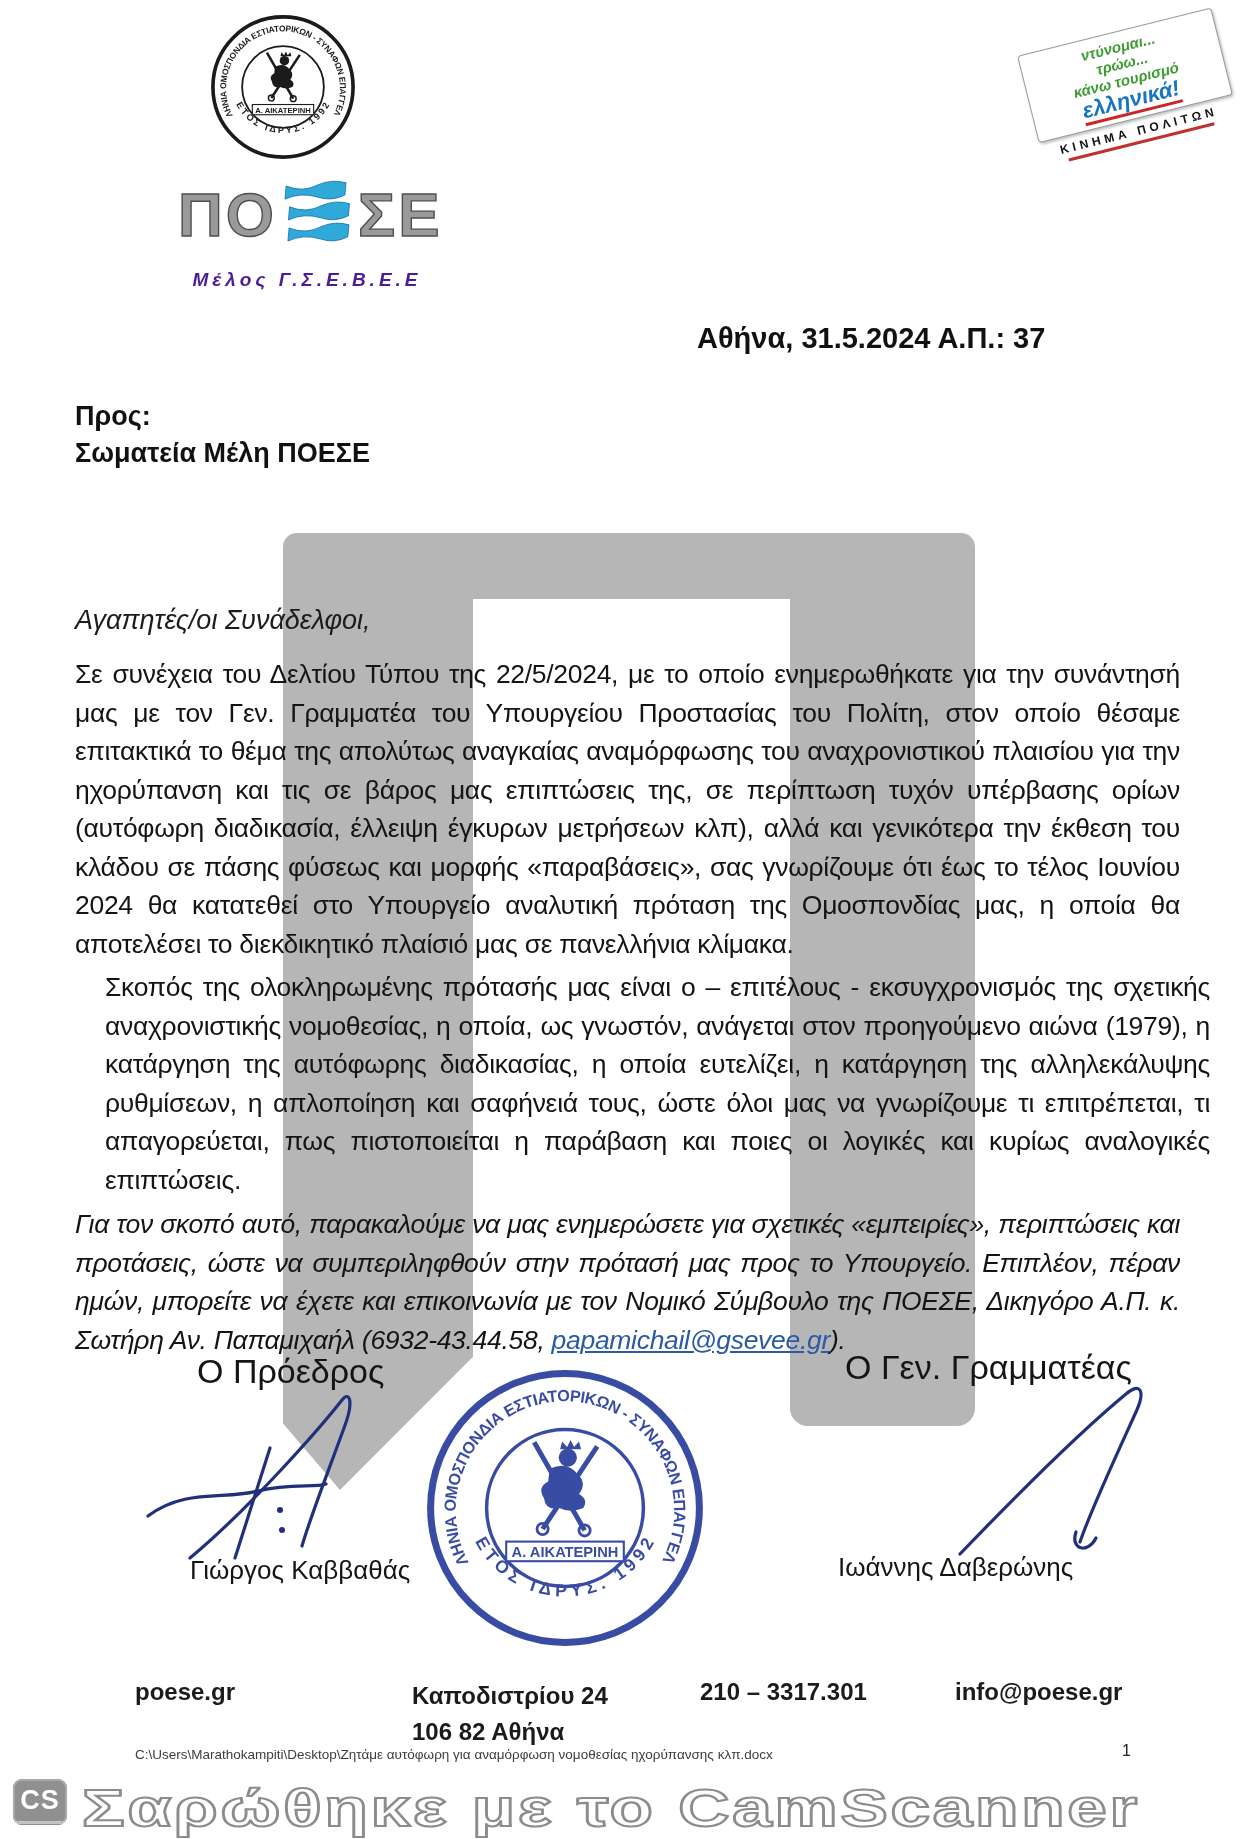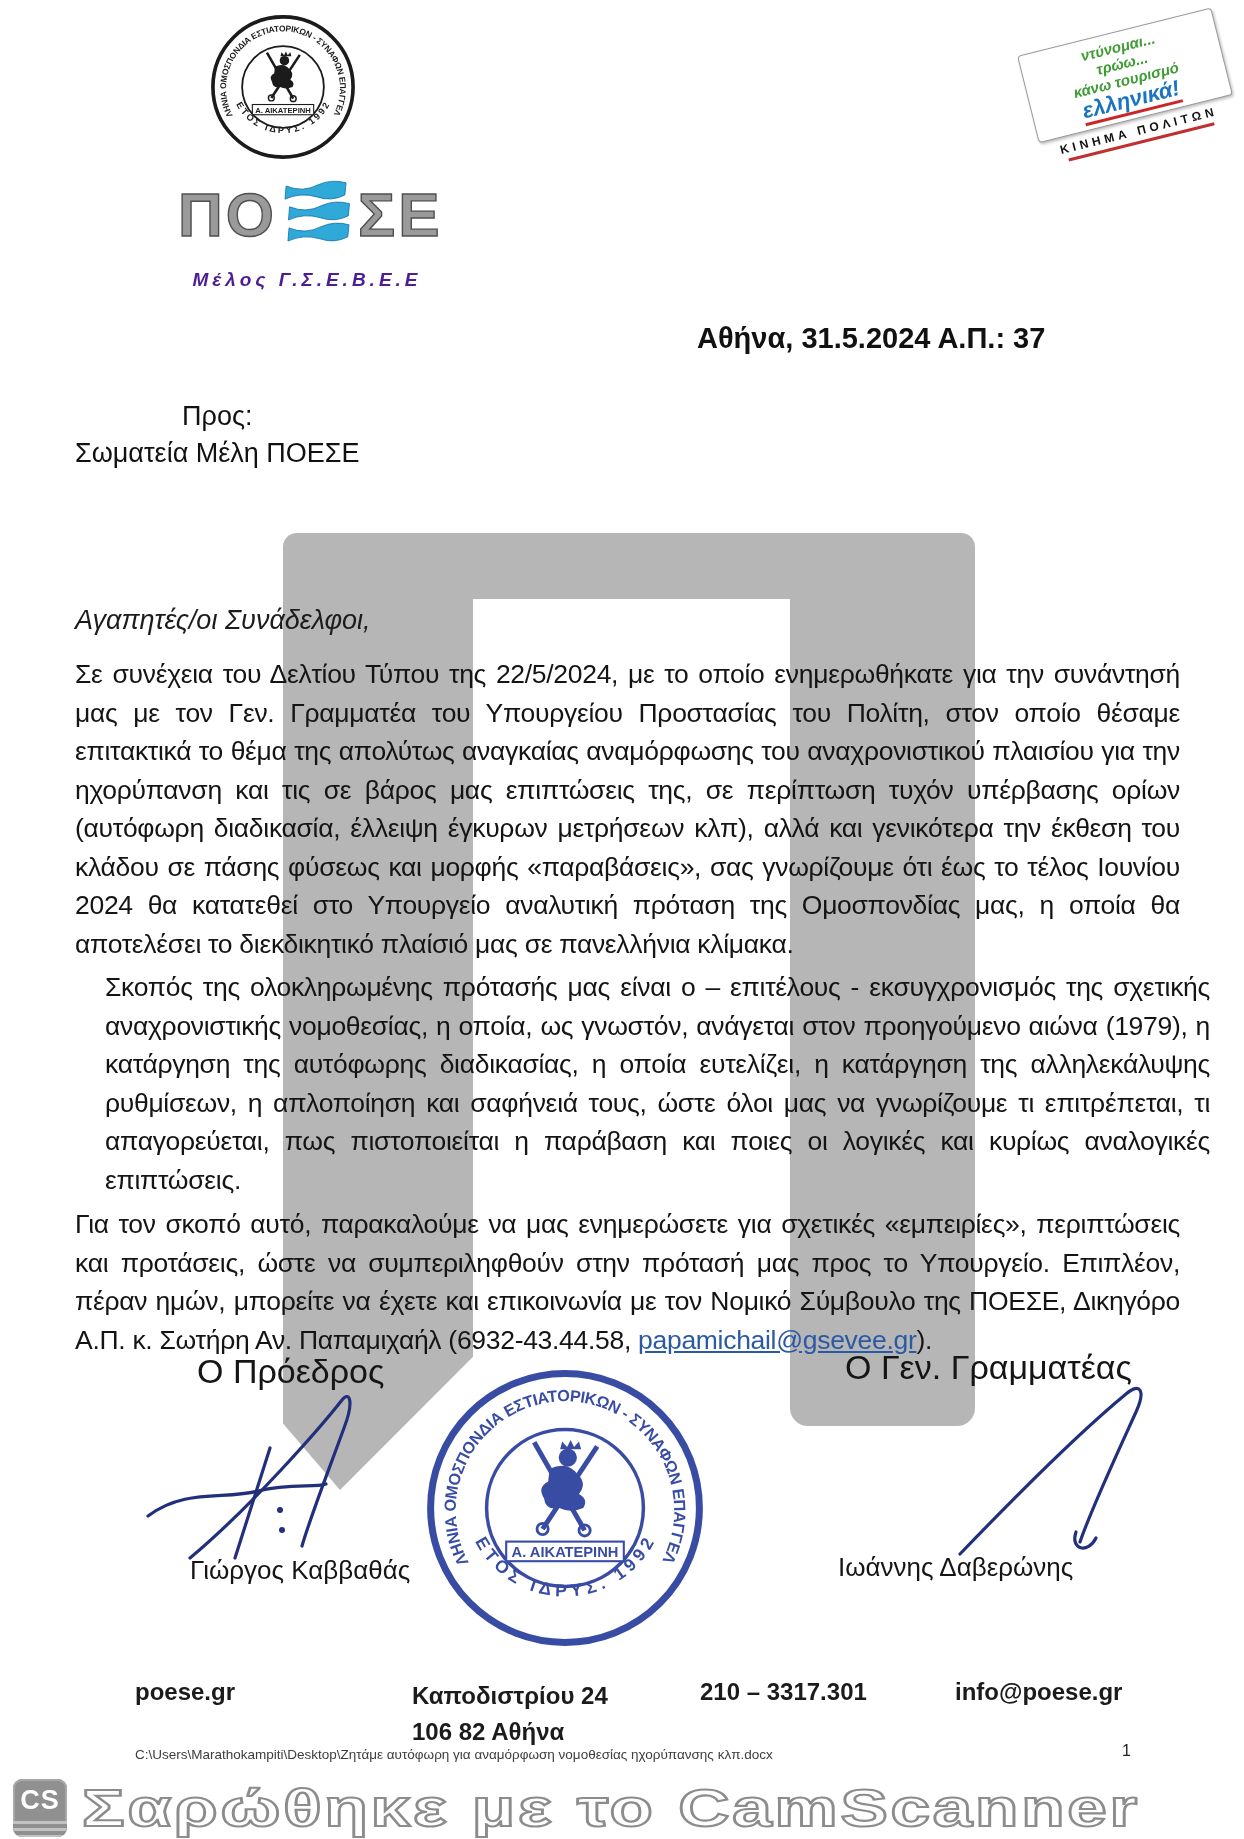--- a/index.html
+++ b/index.html
@@ -30,26 +30,26 @@
   .sticker-box{background:#fff;border:1px solid #9a9a9a;border-radius:4px;
         box-shadow:1px 2px 3px rgba(0,0,0,.25);padding:6px 10px 4px;text-align:center;}
   .stk-green{color:#3f9c35;font-weight:bold;font-style:italic;font-size:15px;line-height:17px;}
   .stk-blue{color:#1b74c0;font-weight:bold;font-style:italic;font-size:22px;line-height:24px;
         display:inline-block;border-bottom:3px solid #cc2525;position:relative;}
   .stk-kinima{margin-top:5px;text-align:center;font-size:12px;font-weight:bold;
         letter-spacing:4px;color:#111;}
   .stk-redline{width:150px;height:3px;background:#c03030;margin:3px auto 0;}
   
   .date-line{left:697px;top:322px;font-size:29px;font-weight:bold;color:#111;white-space:nowrap;}
-  .to-block{left:75px;top:398px;font-size:27px;font-weight:normal;line-height:37px;color:#111;text-align:center;}
+  .to-block{left:75px;top:398px;font-size:27px;font-weight:bold;line-height:37px;color:#111;}
   
   .greeting{left:75px;top:605px;font-size:27px;font-style:italic;color:#1c1c1c;}
   .para{left:75px;width:1105px;font-size:26.5px;line-height:38.5px;text-align:justify;
         color:#141414;letter-spacing:-0.3px;}
-  .p1{top:655px;} .p2{top:968px;margin-left:30px;} .p3{top:1205px;}
+  .p1{top:655px;} .p2{top:968px;margin-left:30px;} .p3{top:1205px;font-style:italic;}
   .email-link{color:#2b5aa5;text-decoration:underline;cursor:pointer;}
   
   .sig-title{font-size:34px;color:#151515;}
   .sig-left-title{left:197px;top:1352px;}
   .sig-right-title{left:845px;top:1348px;}
   .sig-name{font-size:26px;color:#151515;}
   .sig-left-name{left:190px;top:1555px;}
   .sig-right-name{left:838px;top:1552px;}
   .seal-top{left:210px;top:14px;width:146px;height:146px;color:#1b1b1b;}
   .seal-center{left:425px;top:1368px;width:280px;height:280px;color:#2b3f9e;opacity:.93;}
@@ -63,21 +63,21 @@
   .sig-right-svg{left:930px;top:1372px;}
   
   .ft{font-size:24px;font-weight:bold;color:#1b1b1b;white-space:nowrap;}
   .ft-site{left:135px;top:1678px;}
   .ft-addr{left:412px;top:1678px;line-height:36px;}
   .ft-phone{left:700px;top:1678px;}
   .ft-email{left:955px;top:1678px;}
   .file-path{left:135px;top:1747px;font-size:13.5px;color:#3d3d3d;}
   .page-num{left:1122px;top:1742px;font-size:16px;color:#222;}
   
-  .cs-icon{left:13px;top:1779px;width:54px;height:58px;background:#909090;
+  .cs-icon{left:13px;top:1779px;width:54px;height:46px;background:#909090;
         border-radius:9px;overflow:hidden;box-shadow:0 0 0 2px #a8a8a8 inset;}
   .cs-letters{color:#fff;font-weight:bold;font-size:27px;text-align:center;
         line-height:42px;letter-spacing:1px;}
   .cs-pages{height:16px;border-radius:0 0 9px 9px;
         background:repeating-linear-gradient(#c2c2c2 0 3px,#8f8f8f 3px 7px);}
   .cs-textsvg{left:80px;top:1780px;}
   .cs-textsvg text{fill:#ffffff;stroke:#8c8c8c;stroke-width:2.1px;font-weight:bold;
         font-size:51px;letter-spacing:2px;font-family:"Liberation Sans",sans-serif;}
 </style>
 </head>

